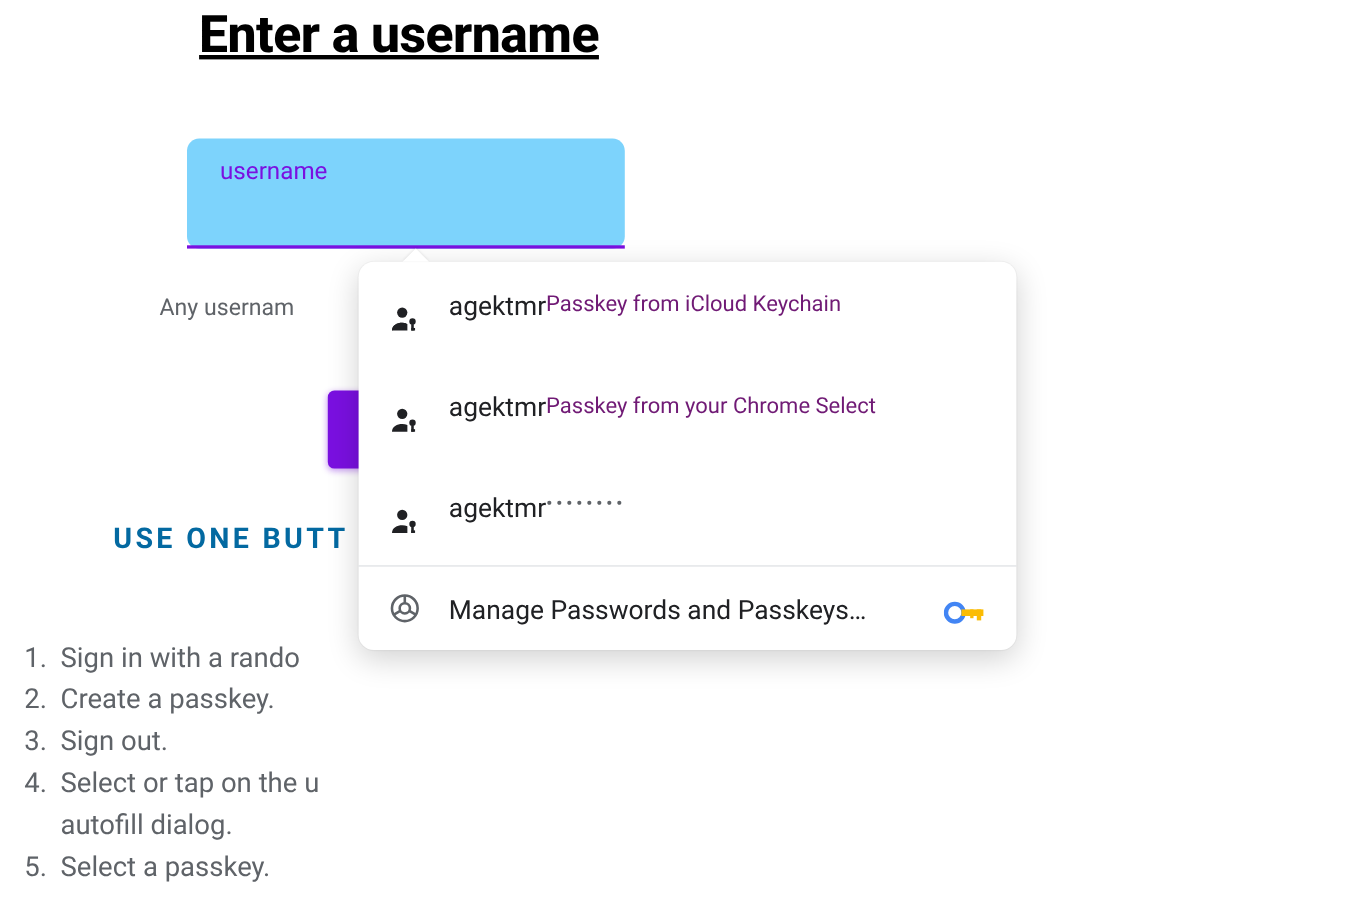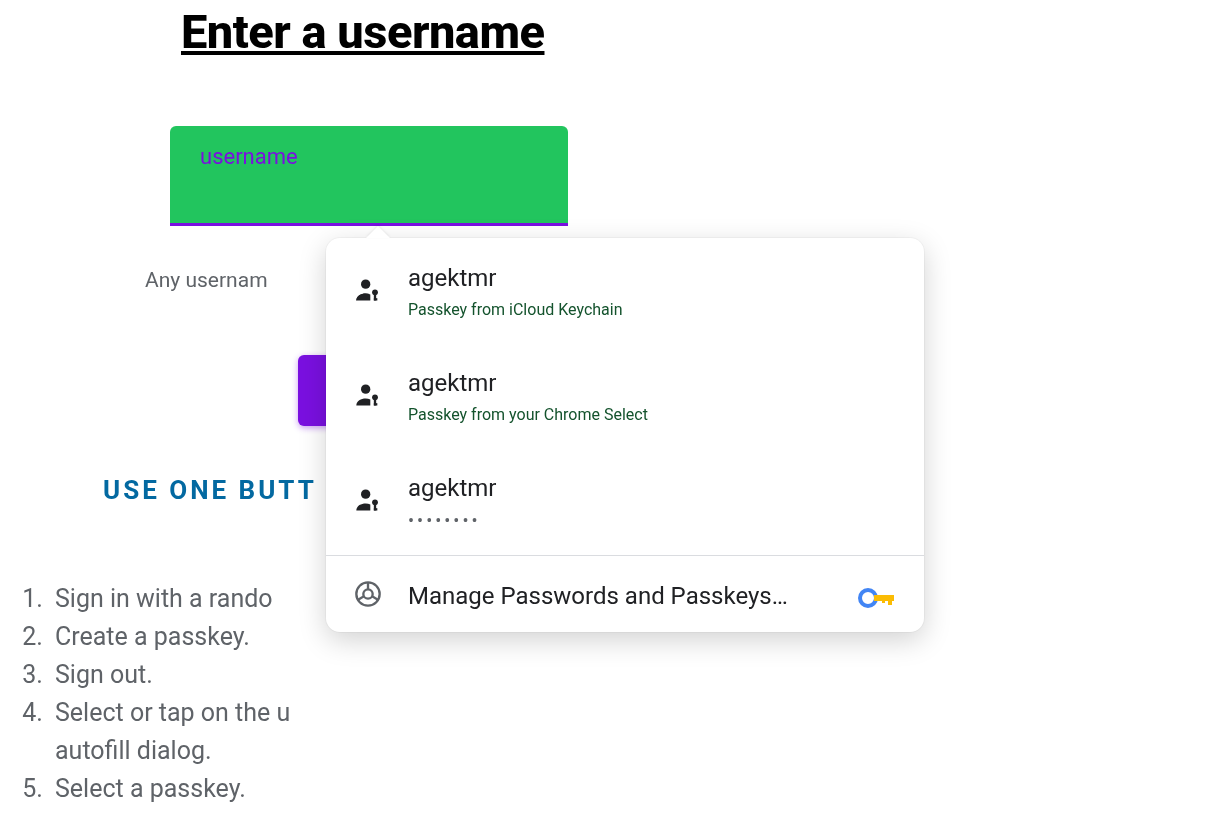--- a/index.html
+++ b/index.html
@@ -24,23 +24,24 @@
       letter-spacing: -0.5px;
       color: #000;
       text-decoration: underline;
     }
     .field-wrap {
       position: absolute;
       left: 170px;
       top: 126px;
       width: 398px;
       height: 100px;
-      background: #22c55e;
+      background: #7dd3fc;
       border-top-left-radius: 6px;
       border-top-right-radius: 6px;
+      border-radius: 11px;
     }
     .field-label {
       position: absolute;
       left: 30px;
       top: 18px;
       font-size: 22px;
       color: #7a10e0;
     }
     .field-input {
       position: absolute;
@@ -143,30 +144,30 @@
       display: flex;
       align-items: center;
       justify-content: center;
       margin-right: 24px;
     }
     .two-line .popup-icon {
       margin-top: 10px;
     }
     .popup-texts {
       display: flex;
-      flex-direction: column;
+      flex-direction: row;
     }
     .popup-primary {
       font-size: 24px;
       color: #202124;
       margin-bottom: 8px;
     }
     .popup-secondary {
-      font-size: 16px;
-      color: #14532d;
+      font-size: 20px;
+      color: #701a75;
     }
     .popup-single .popup-primary {
       margin-bottom: 0;
     }
     .popup-divider {
       height: 1px;
       background: #dadce0;
       margin: 0;
     }
     .popup-footer {

